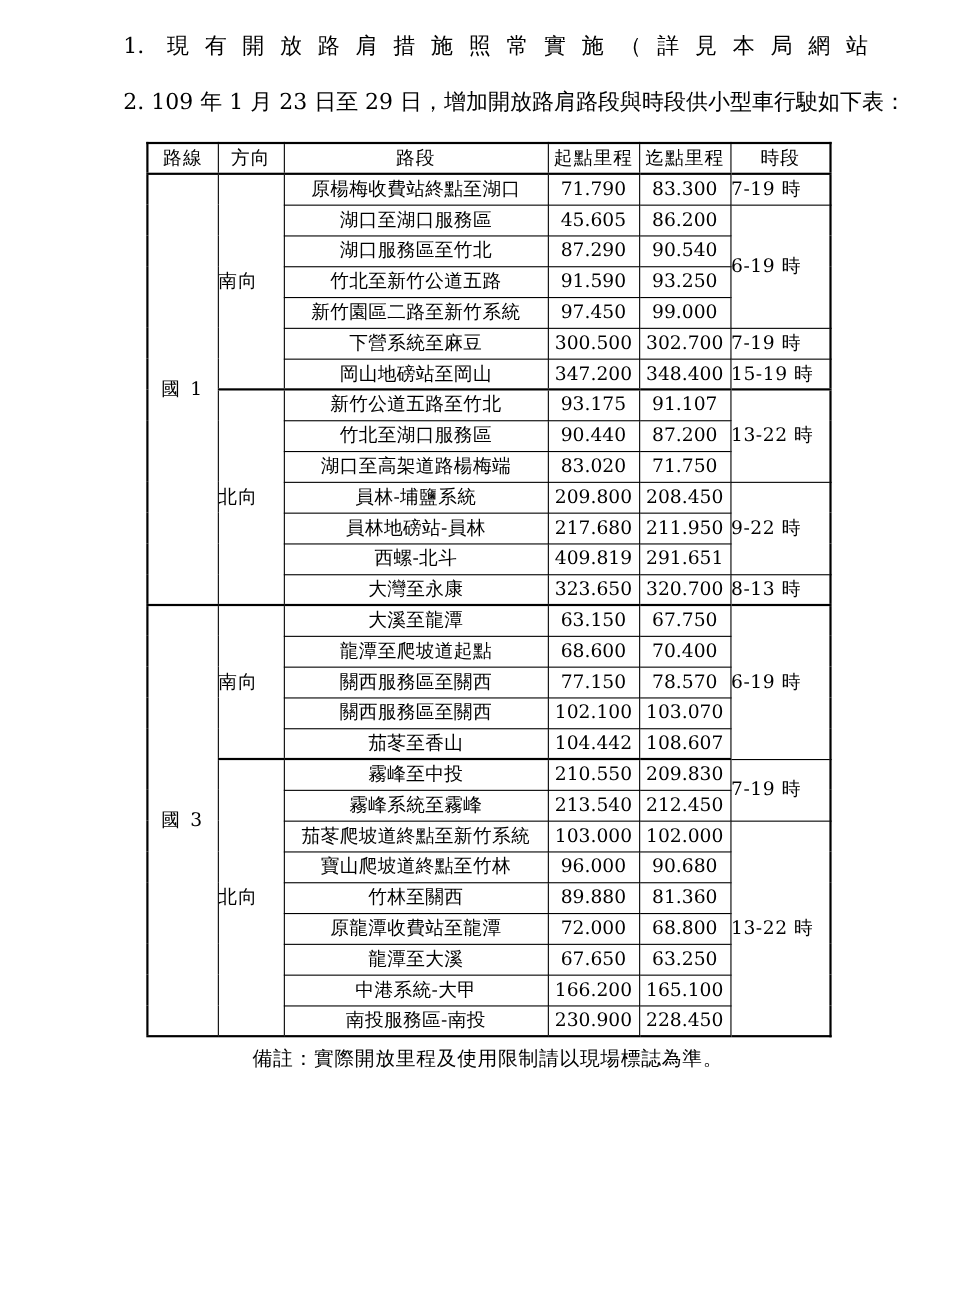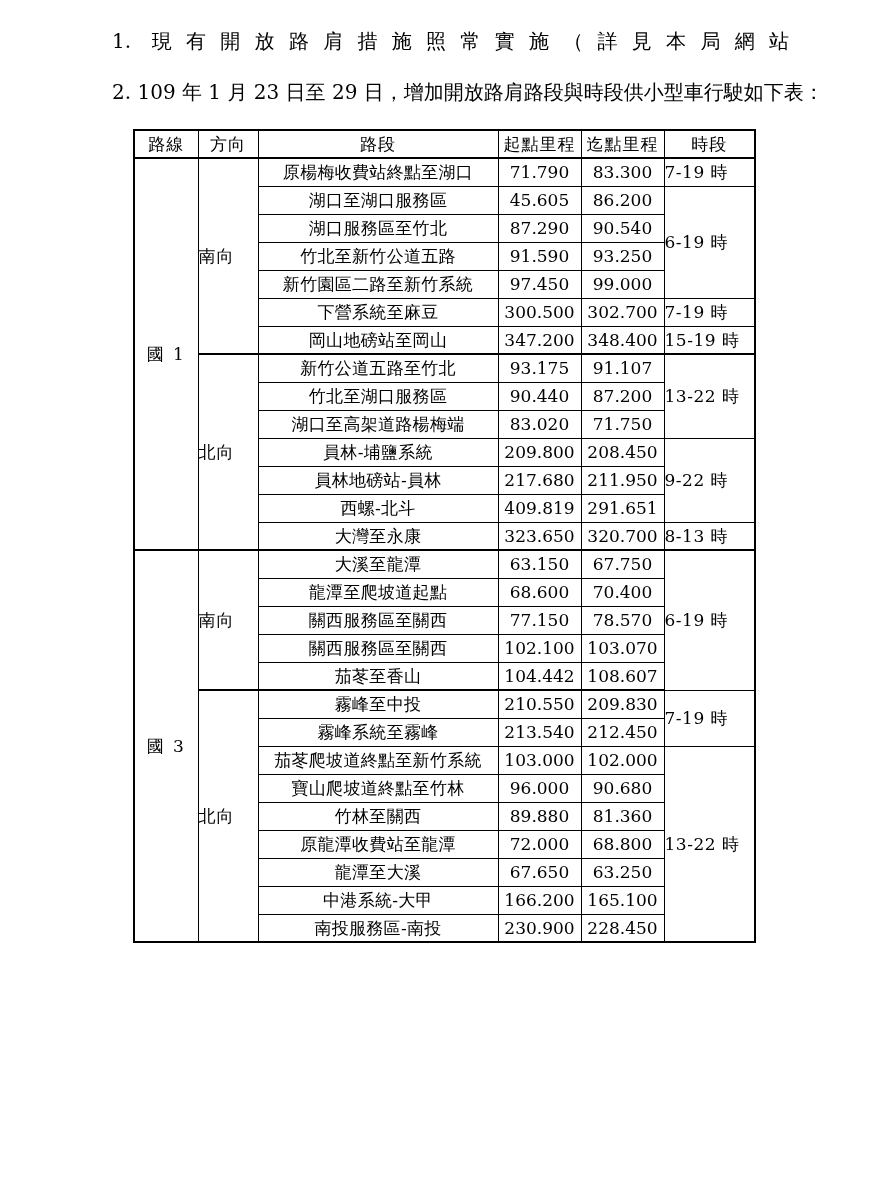--- a/index.html
+++ b/index.html
@@ -323,14 +323,15 @@
           </tr>
           <tr class="sec-end">
             <td class="cell-seg">南投服務區-南投</td>
             <td class="cell-num">230.900</td>
             <td class="cell-num">228.450</td>
           </tr>
         </tbody>
     </table>
   </div>
 
+  <p class="footnote">備註：實際開放里程及使用限制請以現場標誌為準。</p>
 
 </div>
 
 </body></html>

